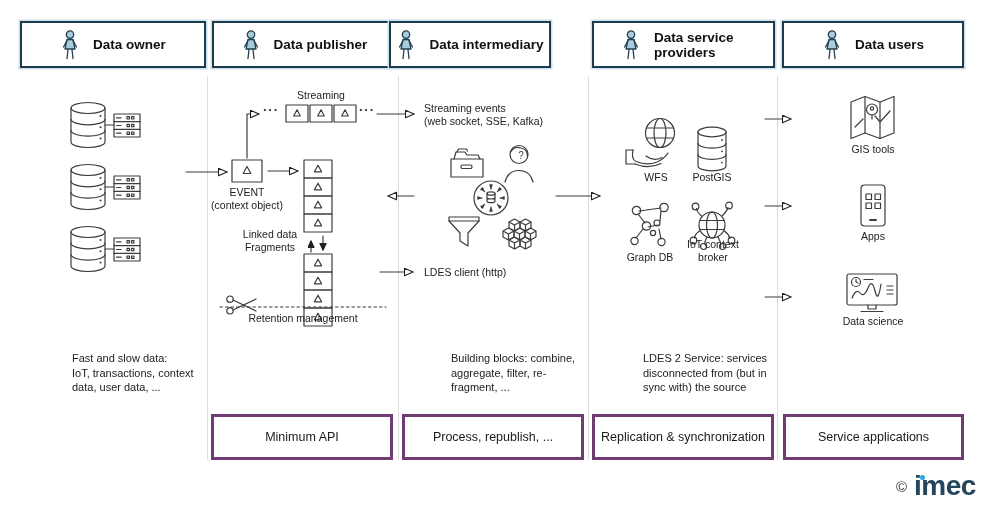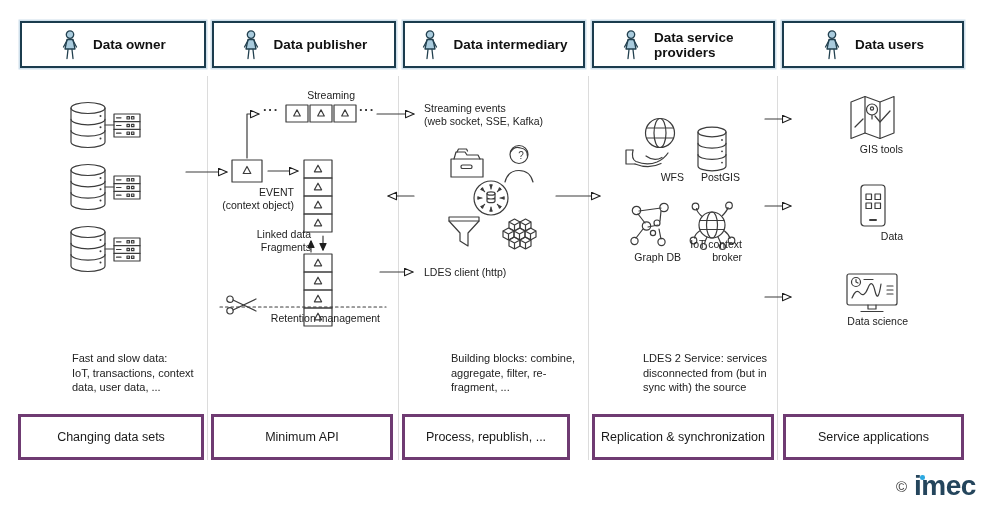--- a/index.html
+++ b/index.html
@@ -11,21 +11,21 @@
   .hbox{position:absolute;top:21px;height:47px;background:#fff;border:2.5px solid #1b3c4e;
         box-shadow:0 0 0 1.5px #cfe0ec;box-sizing:border-box;display:flex;align-items:center;
         justify-content:center;gap:13px;z-index:3;}
   .hbox .hlabel{font-weight:bold;font-size:13.5px;line-height:15px;color:#111;}
   .hlabel.wrap{width:92px;text-align:left;}
   
   .fbox{position:absolute;top:414px;height:46px;background:#fff;border:3px solid #6f3b72;
         box-sizing:border-box;display:flex;align-items:center;justify-content:center;
         font-size:12.5px;color:#1a1a1a;z-index:3;}
   
-  .lbl{position:absolute;font-size:10.5px;line-height:13px;text-align:right;
+  .lbl{position:absolute;font-size:10.5px;line-height:13px;text-align:center;
        white-space:pre-line;z-index:4;color:#222;}
   .lbl.left{text-align:left;}
   .lbl.dots{font-weight:bold;font-size:13px;letter-spacing:1px;color:#333;}
   .desc{position:absolute;font-size:11px;line-height:14.5px;white-space:pre-line;
         z-index:4;color:#222;margin-left:24px;}
   svg.overlay{position:absolute;left:0;top:0;z-index:2;}
   
   .logo{position:absolute;left:896px;top:475px;display:flex;align-items:center;gap:7px;z-index:4;}
   .logo .copy{font-size:15px;color:#3c3c3c;}
   .logo .name{font-size:28px;font-weight:bold;color:#24455c;letter-spacing:-0.5px;line-height:22px;}
@@ -55,21 +55,21 @@
   <div class="hbox" style="left:212px;width:184px">
     <svg width="20" height="30" viewBox="0 0 20 30">
       <g stroke="#22404f" stroke-width="1.3" stroke-linecap="round" stroke-linejoin="round">
         <circle cx="10" cy="4.6" r="3.7" fill="#a9cbdd"></circle>
         <path d="M7,9.5 h6 l2,9.5 h-10 z" fill="#a9cbdd"></path>
         <path d="M7,10.5 L3.5,17 M13,10.5 L16.5,17 M8,19.5 L7,28.5 M12,19.5 L13,28.5" fill="none"></path>
       </g>
     </svg>
     <span class="hlabel">Data publisher</span>
   </div>
-  <div class="hbox" style="left:403px;width:182px">
+  <div class="hbox" style="left:389px;width:162px">
     <svg width="20" height="30" viewBox="0 0 20 30">
       <g stroke="#22404f" stroke-width="1.3" stroke-linecap="round" stroke-linejoin="round">
         <circle cx="10" cy="4.6" r="3.7" fill="#a9cbdd"></circle>
         <path d="M7,9.5 h6 l2,9.5 h-10 z" fill="#a9cbdd"></path>
         <path d="M7,10.5 L3.5,17 M13,10.5 L16.5,17 M8,19.5 L7,28.5 M12,19.5 L13,28.5" fill="none"></path>
       </g>
     </svg>
     <span class="hlabel">Data intermediary</span>
   </div>
   <div class="hbox" style="left:592px;width:183px">
@@ -296,40 +296,37 @@
 (web socket, SSE, Kafka)</div>
   <div class="lbl left" style="left:424px;top:266px;width:130px">LDES client (http)</div>
 
   <div class="lbl" style="left:628px;top:171px;width:56px">WFS</div>
   <div class="lbl" style="left:684px;top:171px;width:56px">PostGIS</div>
   <div class="lbl" style="left:619px;top:251px;width:62px">Graph DB</div>
   <div class="lbl" style="left:684px;top:238px;width:58px">IoT context
 broker</div>
 
   <div class="lbl" style="left:843px;top:143px;width:60px">GIS tools</div>
-  <div class="lbl" style="left:843px;top:230px;width:60px">Data</div>
+  <div class="lbl" style="left:843px;top:230px;width:60px">Apps</div>
   <div class="lbl" style="left:838px;top:315px;width:70px">Data science</div>
 
   <div class="desc" style="left:48px;top:351px;width:160px">Fast and slow data:
 IoT, transactions, context
 data, user data, ...</div>
   <div class="desc" style="left:427px;top:351px;width:160px">Building blocks: combine,
 aggregate, filter, re-
 fragment, ...</div>
   <div class="desc" style="left:619px;top:351px;width:165px">LDES 2 Service: services
 disconnected from (but in
 sync with) the source</div>
 
-  <div class="fbox" style="left:18px;width:186px">
-    <span>Changing data sets</span>
-  </div>
   <div class="fbox" style="left:211px;width:182px">
     <span>Minimum API</span>
   </div>
-  <div class="fbox" style="left:402px;width:168px">
+  <div class="fbox" style="left:402px;width:182px">
     <span>Process, republish, ...</span>
   </div>
   <div class="fbox" style="left:592px;width:182px">
     <span>Replication &amp; synchronization</span>
   </div>
   <div class="fbox" style="left:783px;width:181px">
     <span>Service applications</span>
   </div>
 
   <div class="logo">

